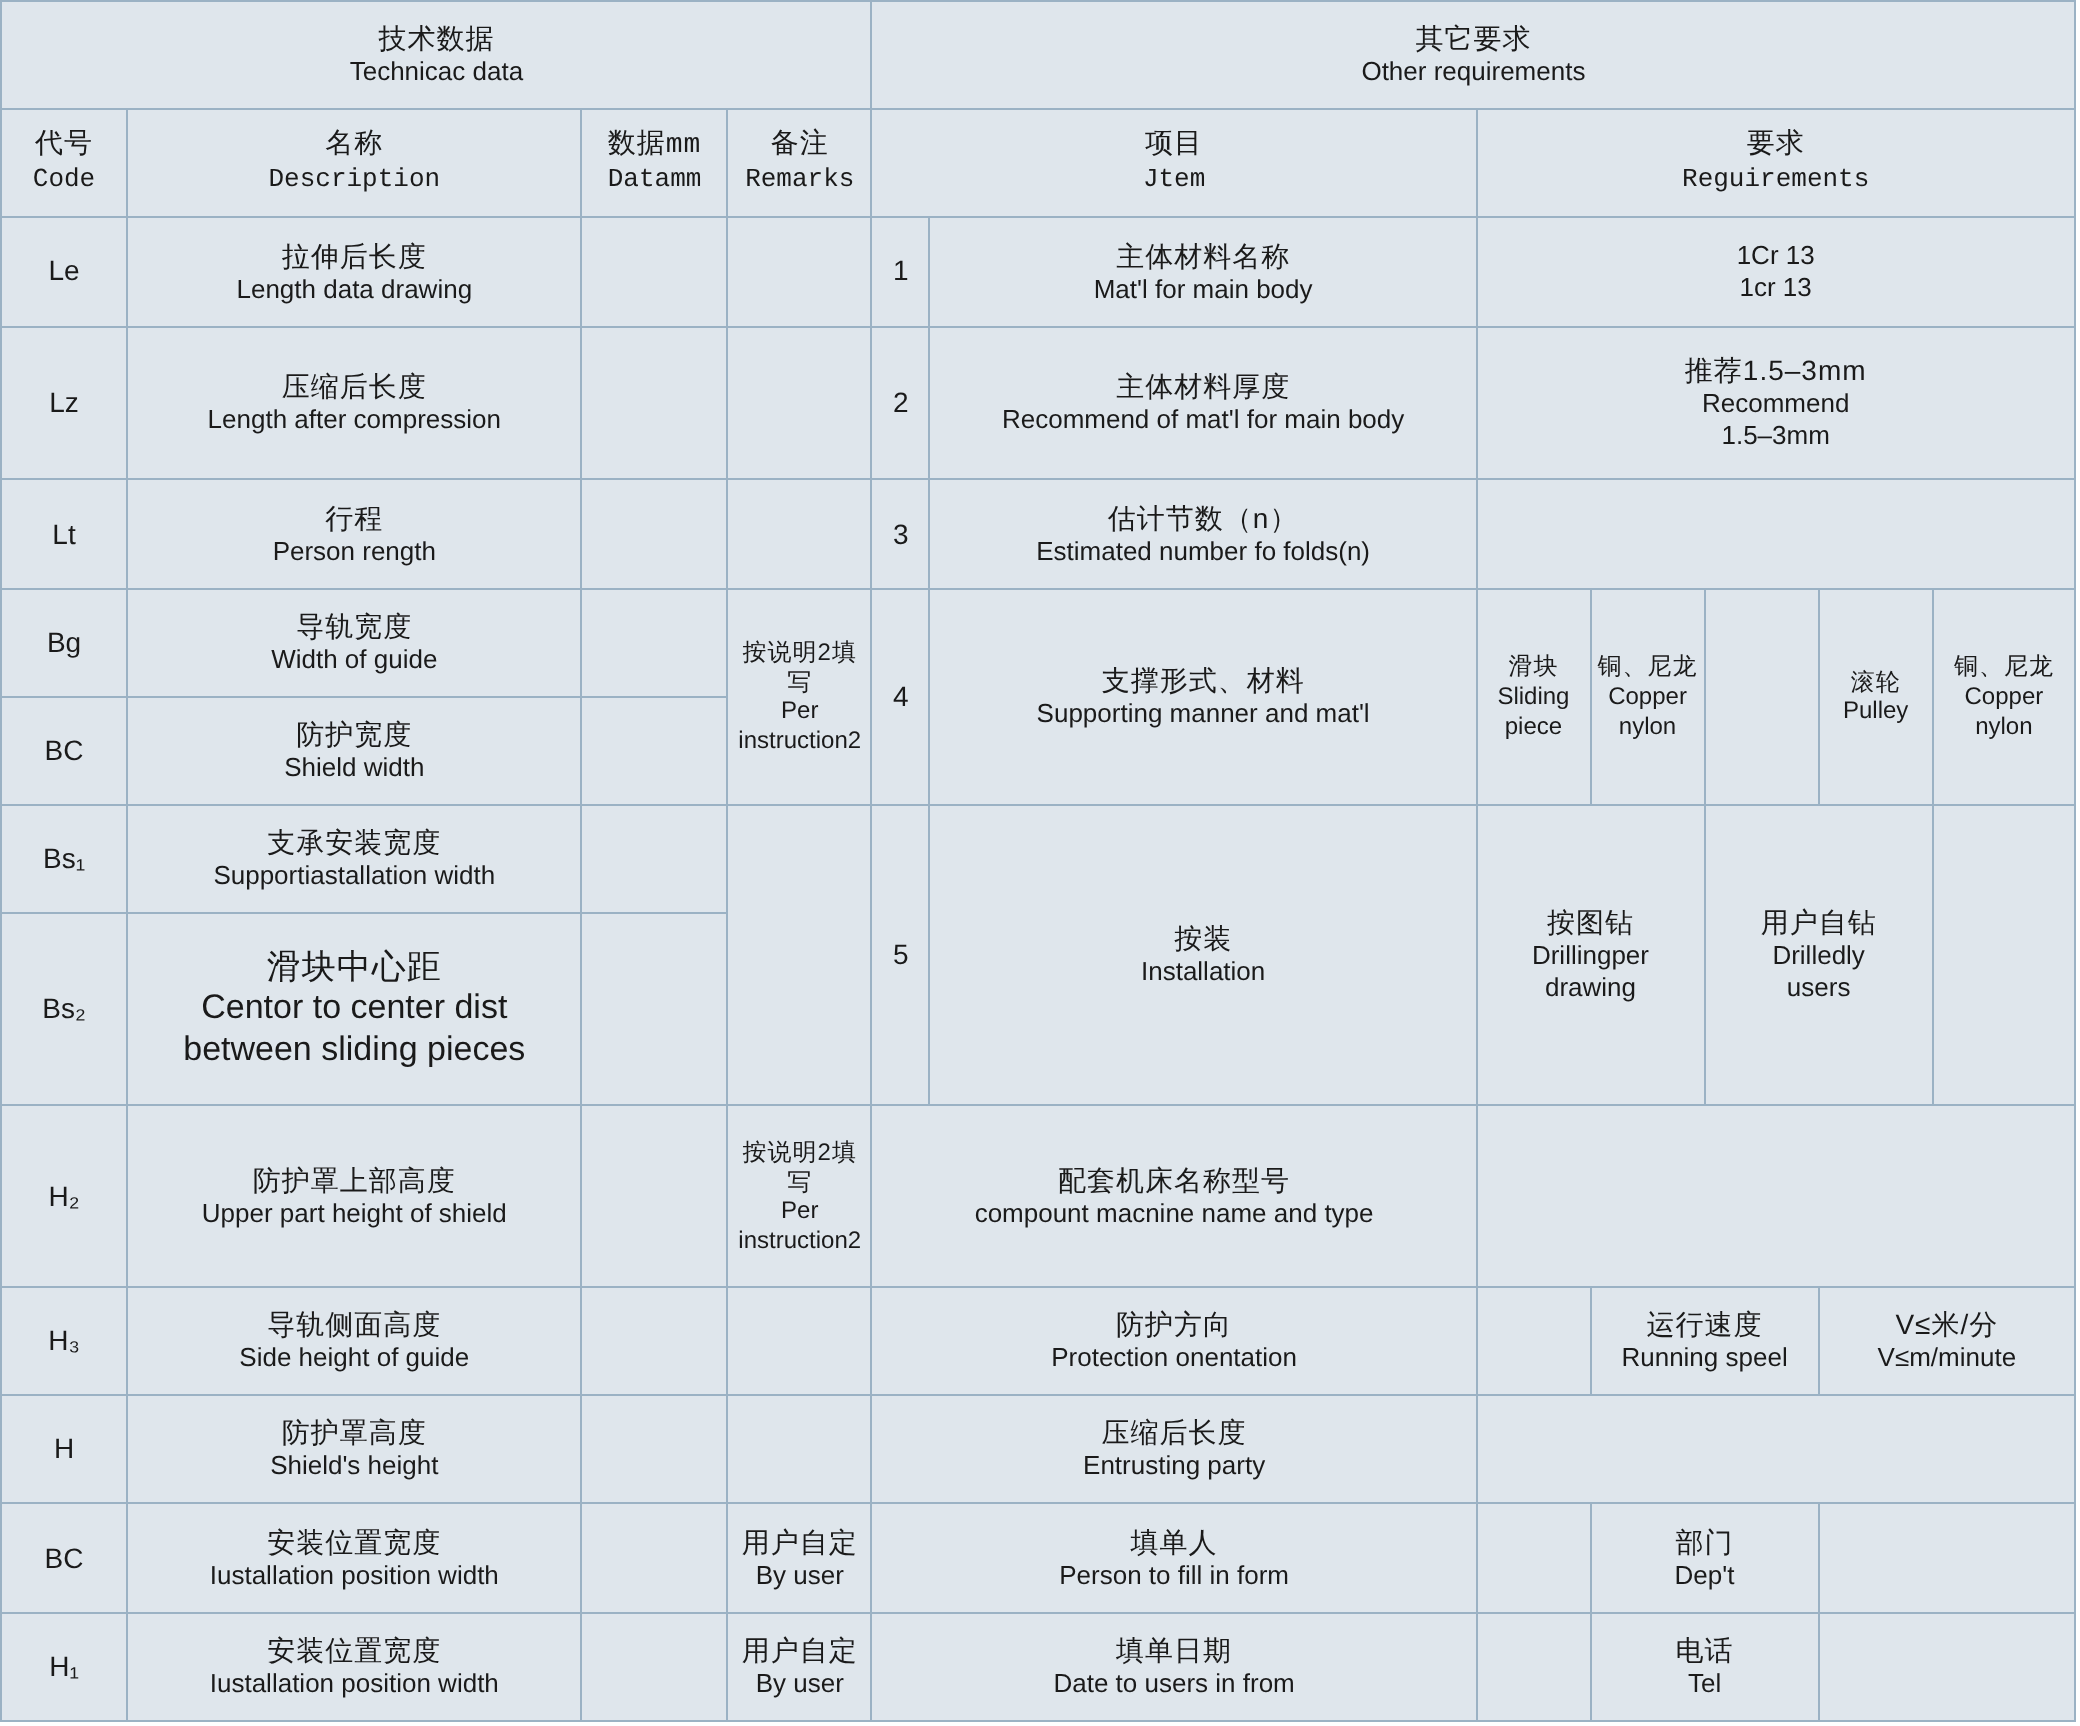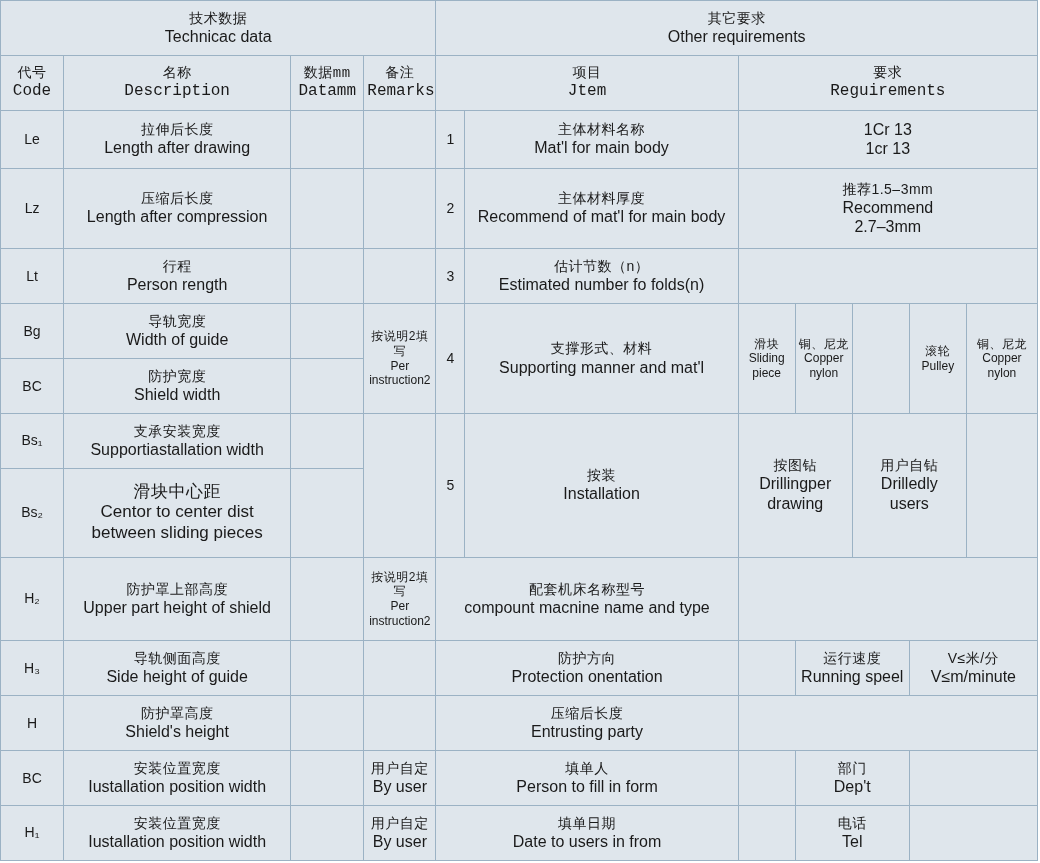--- a/index.html
+++ b/index.html
@@ -48,21 +48,21 @@
   td.empty {
     background: #dfe6ec;
   }
   .cn {
     display: block;
     font-size: 14px;
     letter-spacing: 0.5px;
   }
   .en {
     display: block;
-    font-size: 16px;
+    font-size: 13px;
   }
   .sm .cn, .sm .en {
     font-size: 12px;
   }
   .xsm .cn, .xsm .en {
     font-size: 17px;
   }
   .code {
     font-size: 15px;
   }
@@ -125,21 +125,21 @@
       <td class="hdr-sub" colspan="5">
         <span class="cn">要求</span>
         <span class="en">Reguirements</span>
       </td>
     </tr>
 
     <tr>
       <td class="code">Le</td>
       <td>
         <span class="cn">拉伸后长度</span>
-        <span class="en">Length after drawing</span>
+        <span class="en">Length data drawing</span>
       </td>
       <td class="empty"></td>
       <td class="empty"></td>
 
       <td class="num">1</td>
       <td>
         <span class="cn">主体材料名称</span>
         <span class="en">Mat'l for main body</span>
       </td>
       <td colspan="5">
@@ -158,21 +158,21 @@
       <td class="empty"></td>
 
       <td class="num">2</td>
       <td>
         <span class="cn">主体材料厚度</span>
         <span class="en">Recommend of mat'l for main body</span>
       </td>
       <td colspan="5">
         <span class="cn">推荐1.5–3mm</span>
         <span class="en">Recommend</span>
-        <span class="en">2.7–3mm</span>
+        <span class="en">1.5–3mm</span>
       </td>
     </tr>
 
     <tr>
       <td class="code">Lt</td>
       <td>
         <span class="cn">行程</span>
         <span class="en">Person rength</span>
       </td>
       <td class="empty"></td>

